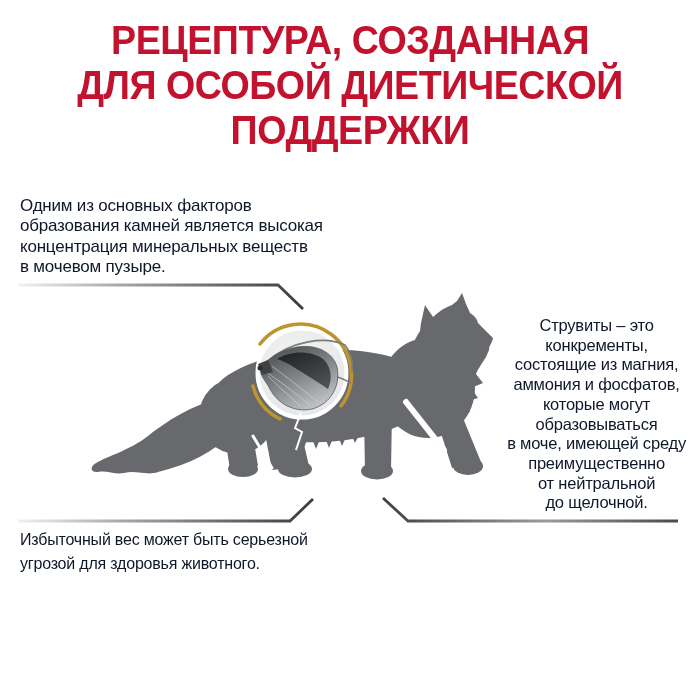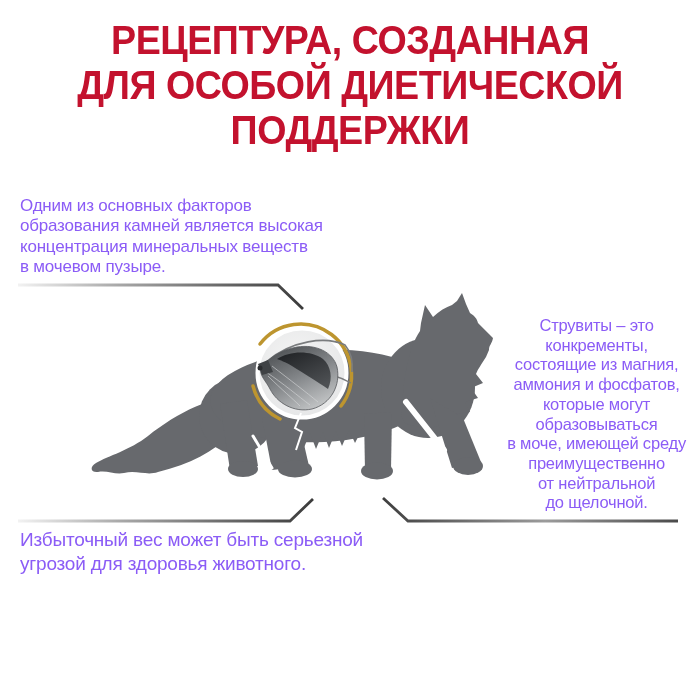--- a/index.html
+++ b/index.html
@@ -19,37 +19,37 @@
     font-size:40px;
     line-height:45px;
     font-weight:bold;
     letter-spacing:-0.5px;
     white-space:pre-line;
     transform:scaleX(0.94);
     transform-origin:50% 0;
   }
   .fact{
     position:absolute;
-    color:#8b5cf6;
+    color:#0f172a;
     white-space:pre-line;
     letter-spacing:-0.2px;
   }
   .fact-left{
     left:20px;top:196px;
     font-size:17px;line-height:20.3px;
     text-align:left;
   }
   .fact-right{
     right:14px;top:316px;
     font-size:16.5px;line-height:19.7px;
     text-align:center;
   }
   .fact-bottom{
     left:20px;top:528px;
-    font-size:19px;line-height:24px;
+    font-size:16px;line-height:24px;
     text-align:left;
   }
 </style>
 </head>
 <body>
 
 <div class="stage">
 
   <svg width="700" height="700" viewBox="0 0 700 700">
     <defs>

